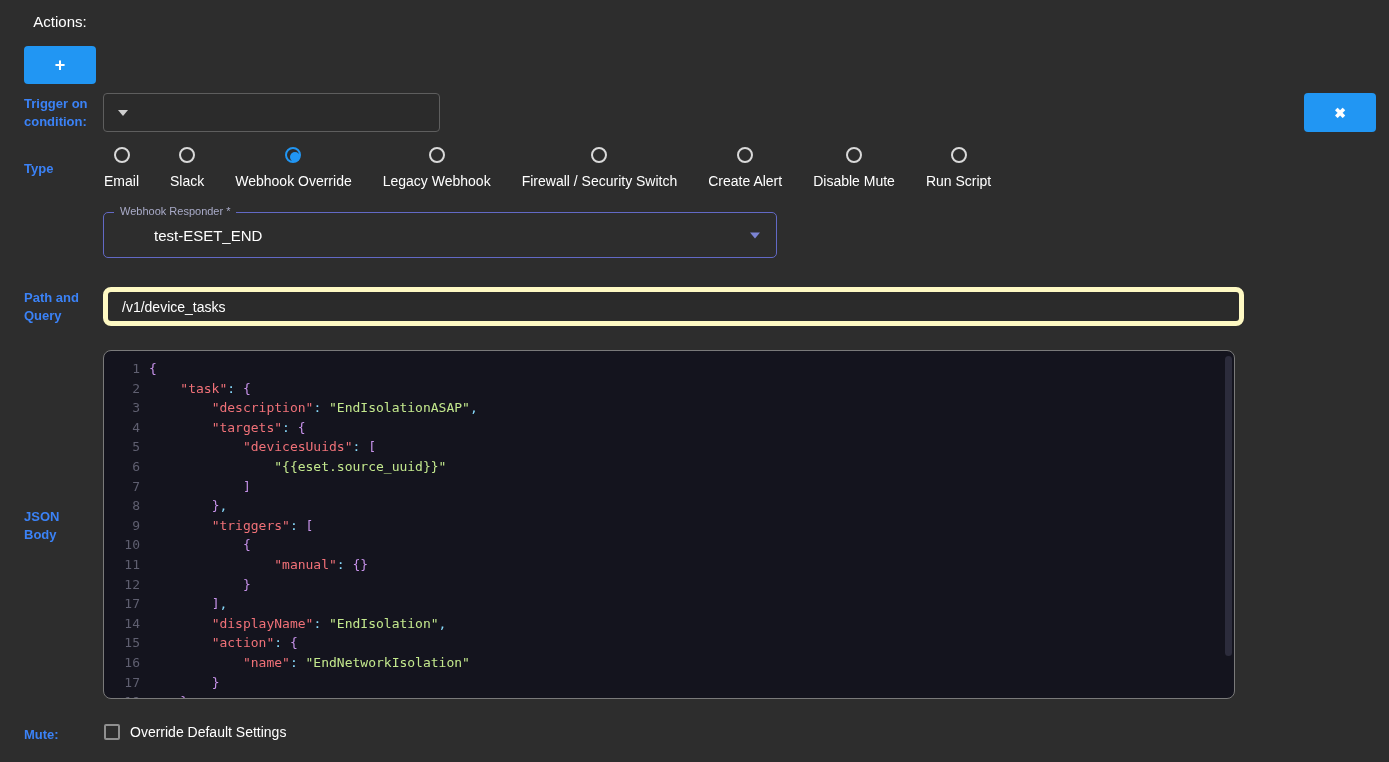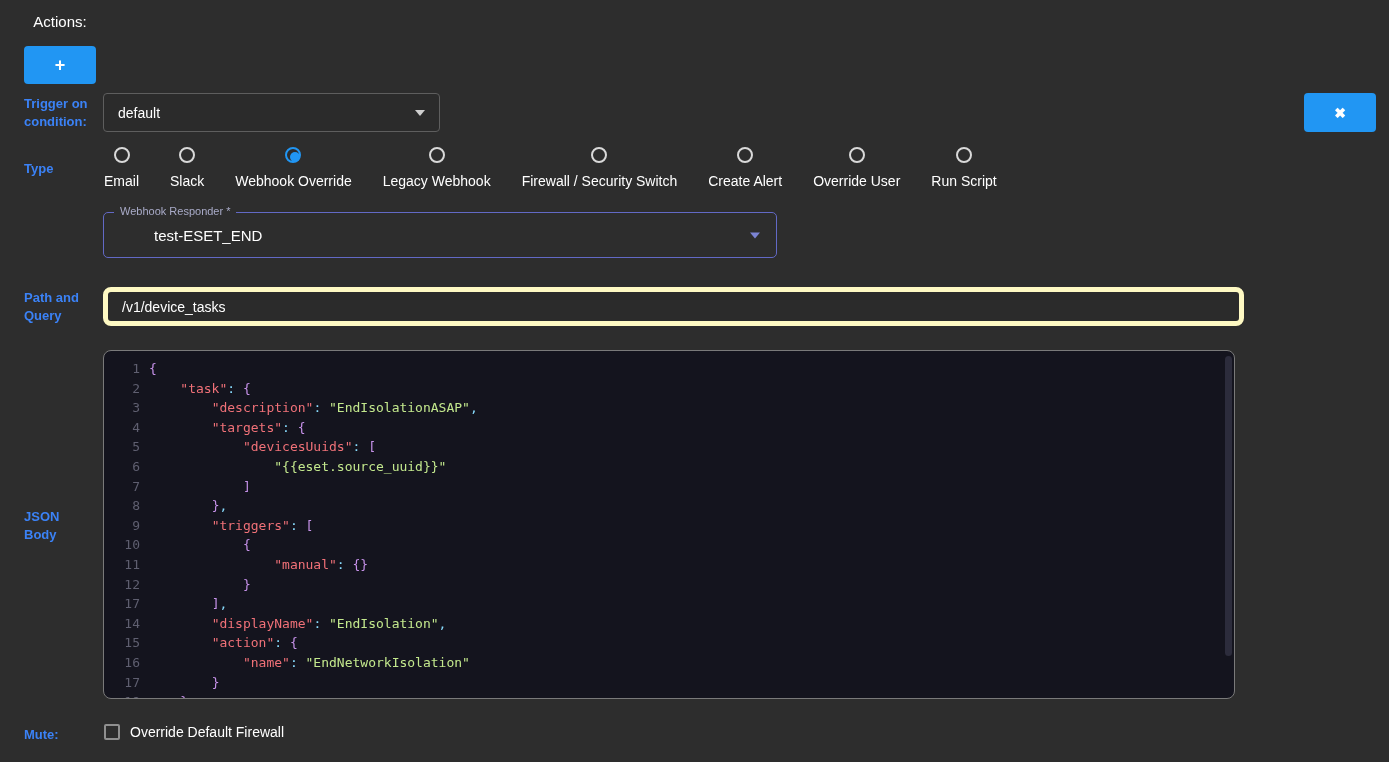--- a/index.html
+++ b/index.html
@@ -109,21 +109,20 @@
 <div id="actions-row" class="abs">
   <span id="actions-label">Actions:</span>
   <button class="btn-blue">
     <span>+</span>
   </button>
 </div>
 
 <div id="lbl-trigger" class="side-label">Trigger on condition:</div>
 
 <div id="select-trigger" class="abs">
-  <span class="value">default</span>
   <span class="caret-gray"></span>
 </div>
 
 <button id="btn-close" class="btn-blue">
   <span>✖</span>
 </button>
 
 <div id="lbl-type" class="side-label">Type</div>
 
 <div id="radio-group">
@@ -148,21 +147,21 @@
     <div class="radio-item">
       <span class="radio-circle"></span>
       <span class="radio-label">Firewall / Security Switch</span>
     </div>
     <div class="radio-item">
       <span class="radio-circle"></span>
       <span class="radio-label">Create Alert</span>
     </div>
     <div class="radio-item">
       <span class="radio-circle"></span>
-      <span class="radio-label">Override User</span>
+      <span class="radio-label">Disable Mute</span>
     </div>
     <div class="radio-item">
       <span class="radio-circle"></span>
       <span class="radio-label">Run Script</span>
     </div>
   </div>
 
 <div id="wr-select">
   <span id="wr-label">Webhook Responder *</span>
   <span id="wr-value">test-ESET_END</span>
@@ -201,14 +200,14 @@
   </div>
   <div id="editor-scrollbar">
     <div id="editor-scroll-thumb"></div>
   </div>
 </div>
 
 <div id="lbl-mute" class="side-label">Mute:</div>
 
 <div id="mute-row">
   <span id="mute-checkbox"></span>
-  <span id="mute-checkbox-label">Override Default Firewall</span>
+  <span id="mute-checkbox-label">Override Default Settings</span>
 </div>
 
 </body></html>

